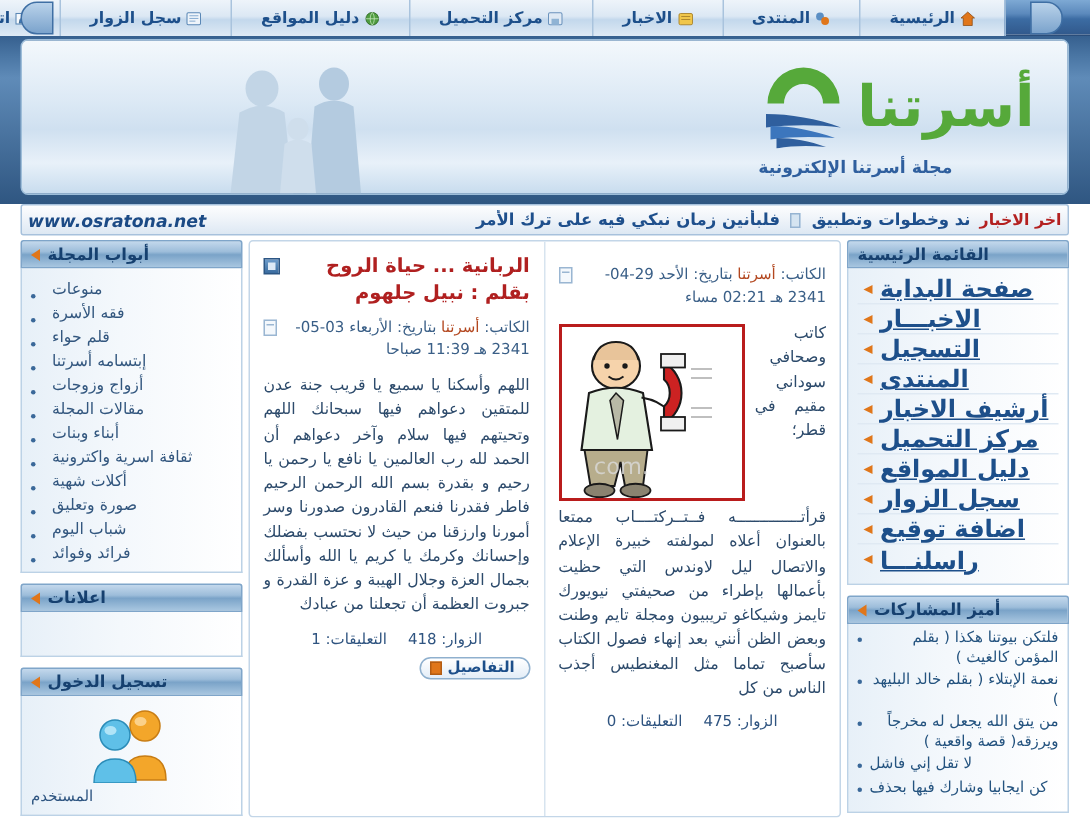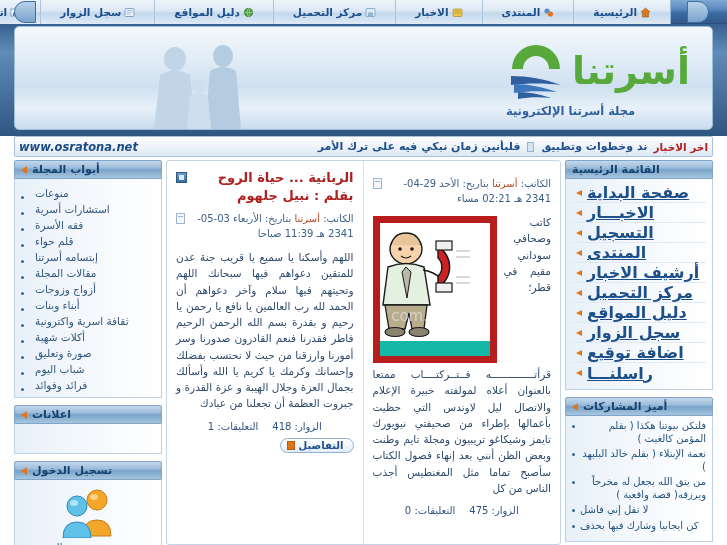--- a/index.html
+++ b/index.html
@@ -440,24 +440,24 @@
     margin-top: 8px;
     font-size: 10.5px;
     color: #2c4a6b;
     line-height: 1.55;
     text-align: justify;
     position: relative;
   }
   .art-figure {
     float: left;
     width: 124px;
-    height: 147px;
+    height: 118px;
     margin: 2px 7px 3px 0;
-    border: 7px solid #b91c1c;
-    background: #14b8a6;
+    border: 2px solid #b91c1c;
+    background: #c4b5fd;
     overflow: hidden;
     position: relative;
   }
   .art-stats {
     margin-top: 9px;
     clear: both;
     display: flex;
     flex-direction: row;
     align-items: center;
     justify-content: center;
@@ -817,41 +817,37 @@
         <span>أبواب المجلة</span>
         <span class="head-arrow"></span>
       </div>
       <div class="panel-body">
         <ul class="sec-list">
           <li class="sec-li">
             <span class="label">منوعات</span>
             <span class="dot-bullet"></span>
           </li>
           <li class="sec-li">
-            <span class="label">استشارات أسرية</span>
-            <span class="dot-bullet"></span>
-          </li>
-          <li class="sec-li">
             <span class="label">فقه الأسرة</span>
             <span class="dot-bullet"></span>
           </li>
           <li class="sec-li">
             <span class="label">قلم حواء</span>
             <span class="dot-bullet"></span>
           </li>
           <li class="sec-li">
             <span class="label">إبتسامه أسرتنا</span>
             <span class="dot-bullet"></span>
           </li>
           <li class="sec-li">
+            <span class="label">أزواج وزوجات</span>
+            <span class="dot-bullet"></span>
+          </li>
+          <li class="sec-li">
             <span class="label">مقالات المجلة</span>
-            <span class="dot-bullet"></span>
-          </li>
-          <li class="sec-li">
-            <span class="label">أزواج وزوجات</span>
             <span class="dot-bullet"></span>
           </li>
           <li class="sec-li">
             <span class="label">أبناء وبنات</span>
             <span class="dot-bullet"></span>
           </li>
           <li class="sec-li">
             <span class="label">ثقافة اسرية واكترونية</span>
             <span class="dot-bullet"></span>
           </li>

